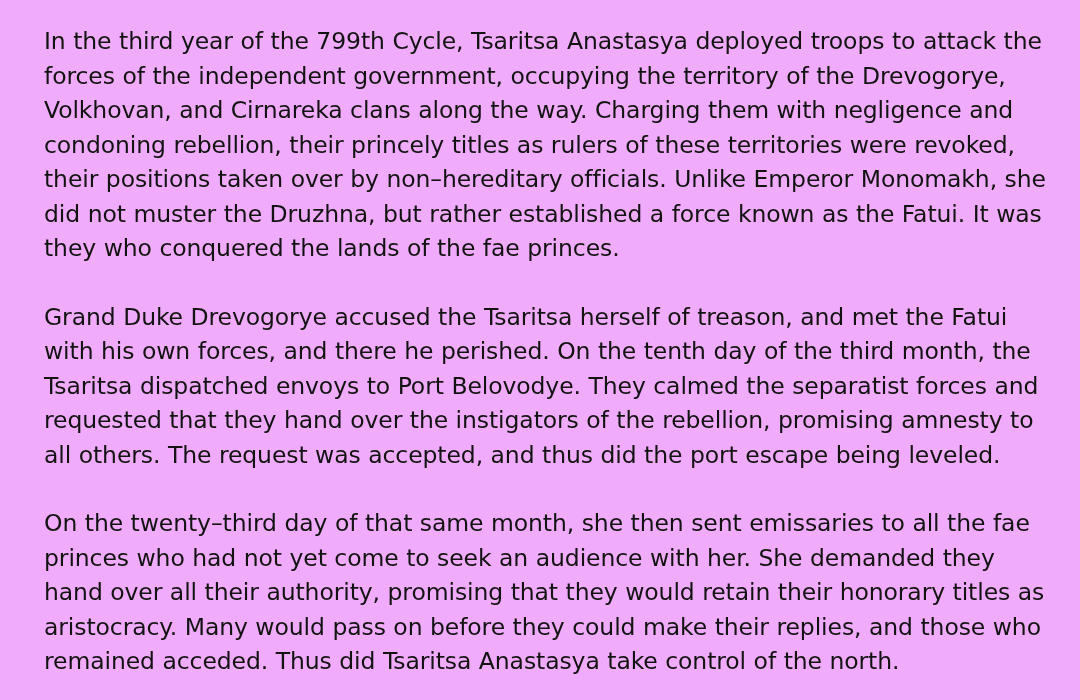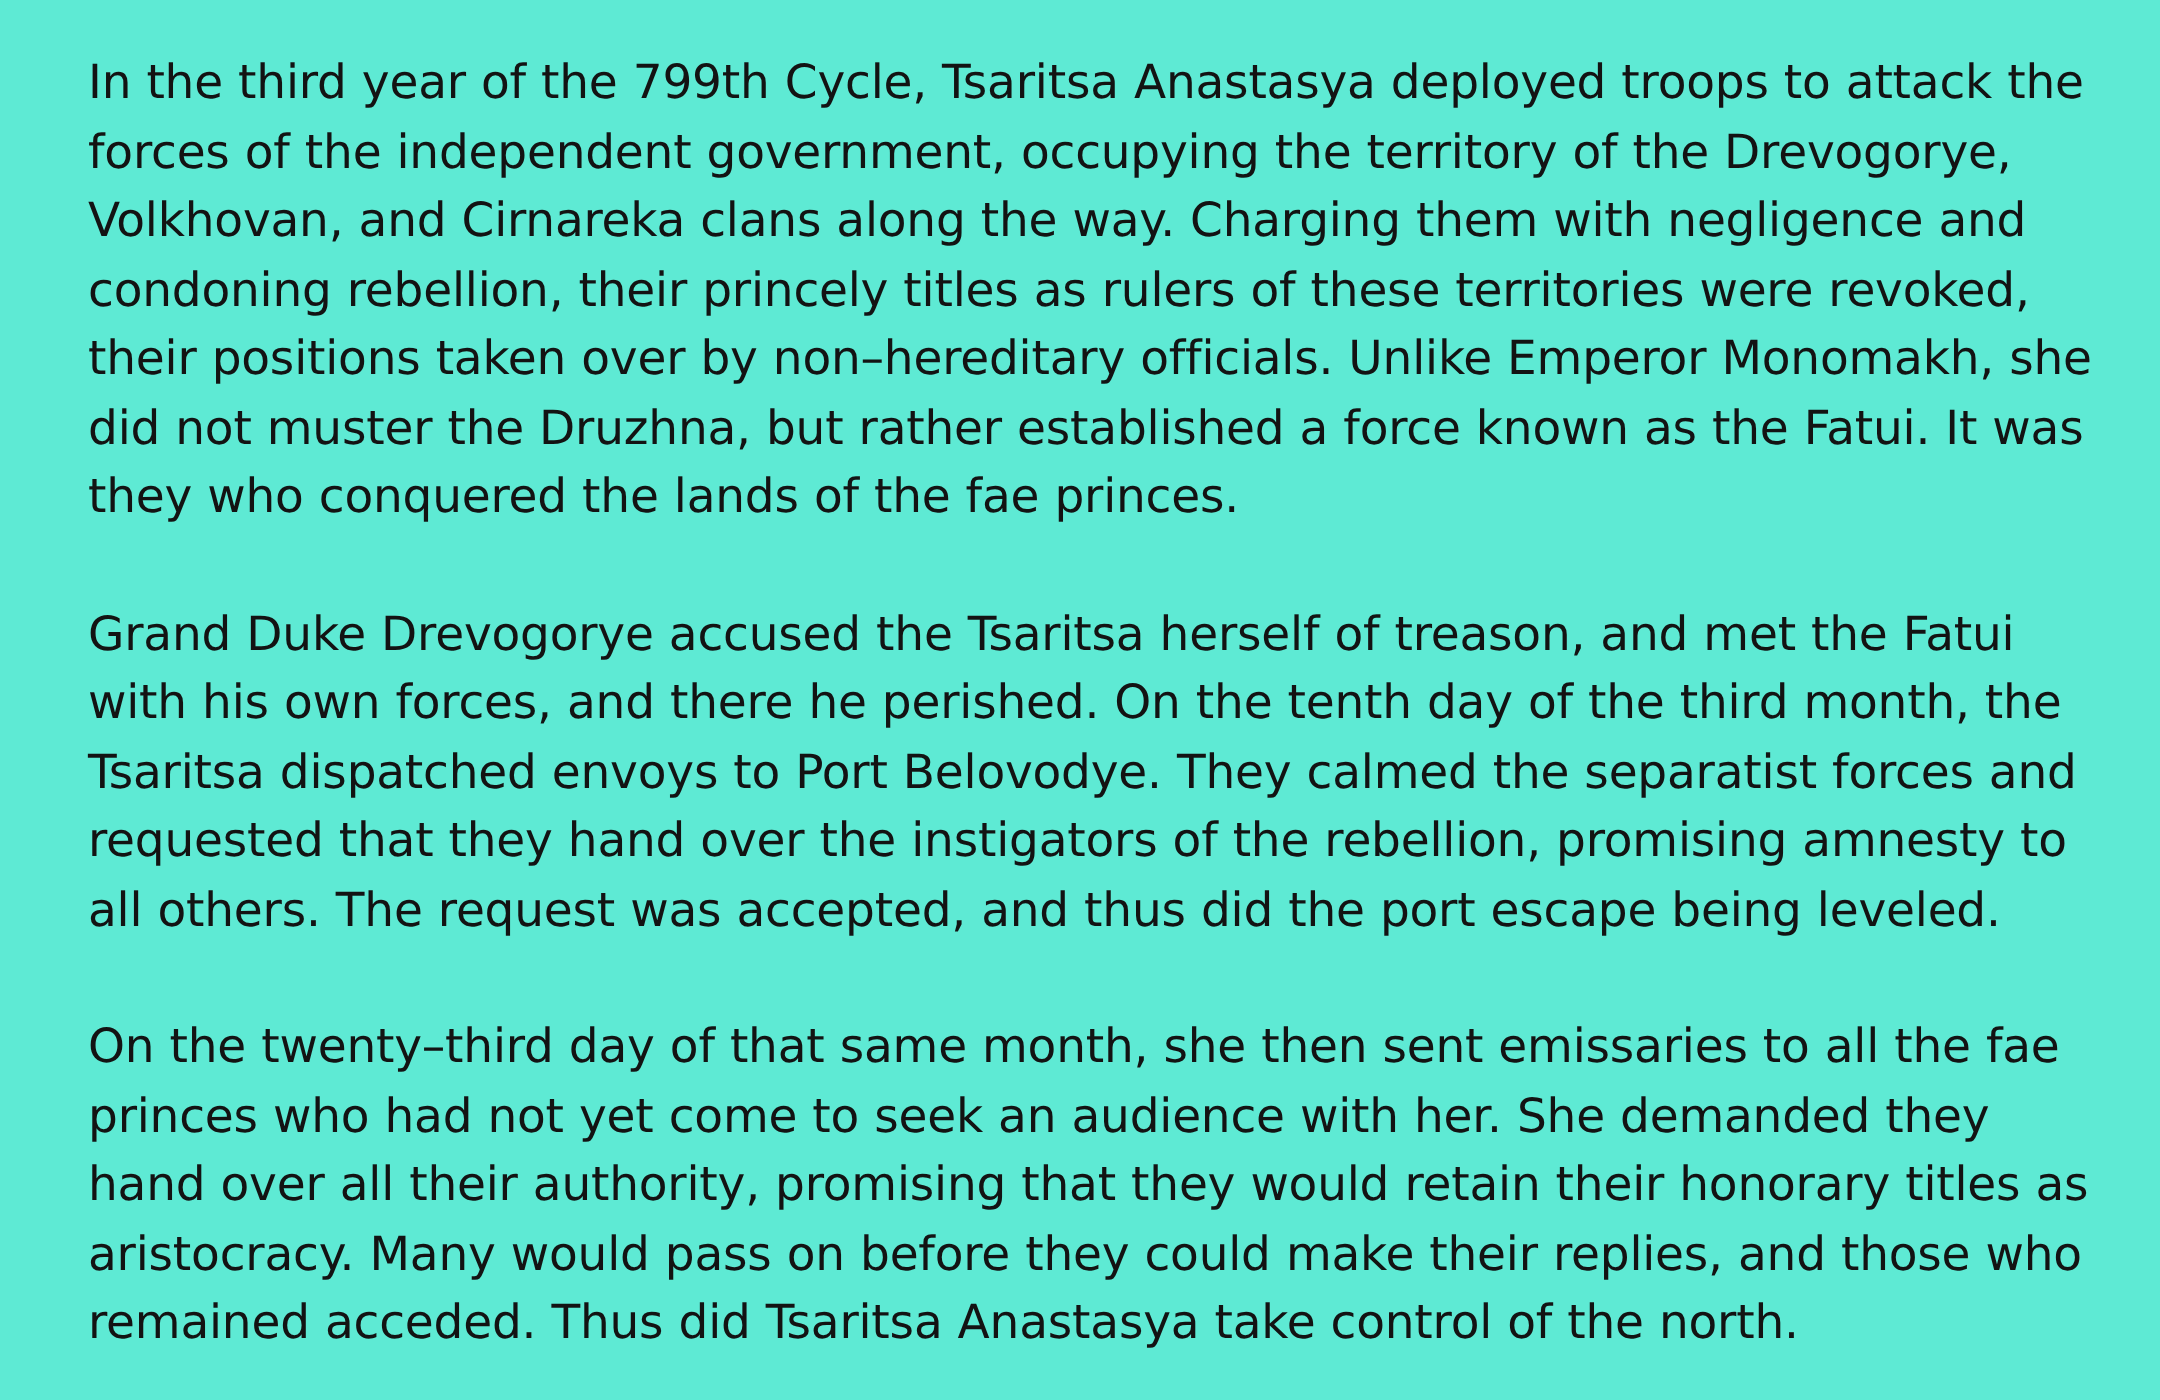--- a/index.html
+++ b/index.html
@@ -12,21 +12,21 @@
     height: 700px;
     font-family: "DejaVu Sans", sans-serif;
     color: #1a1a1a;
     overflow: hidden;
   }
   .document {
     box-sizing: border-box;
     width: 1080px;
     height: 700px;
     padding: 24px 30px 0 44px;
-    background: #5eead4;
+    background: #f0abfc;
   }
   .paragraph {
     font-size: 23.5px;
     line-height: 34.5px;
     letter-spacing: -0.1px;
     color: #131313;
     margin: 0 0 34px 0;
     text-align: left;
     word-spacing: 0.2px;
   }

